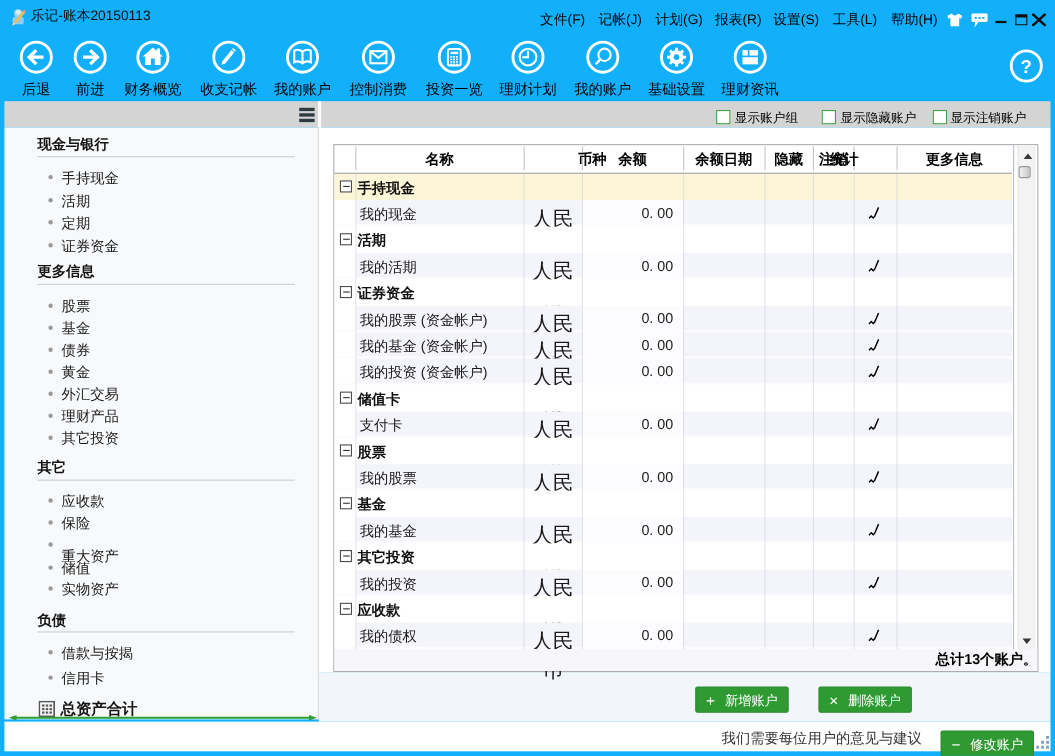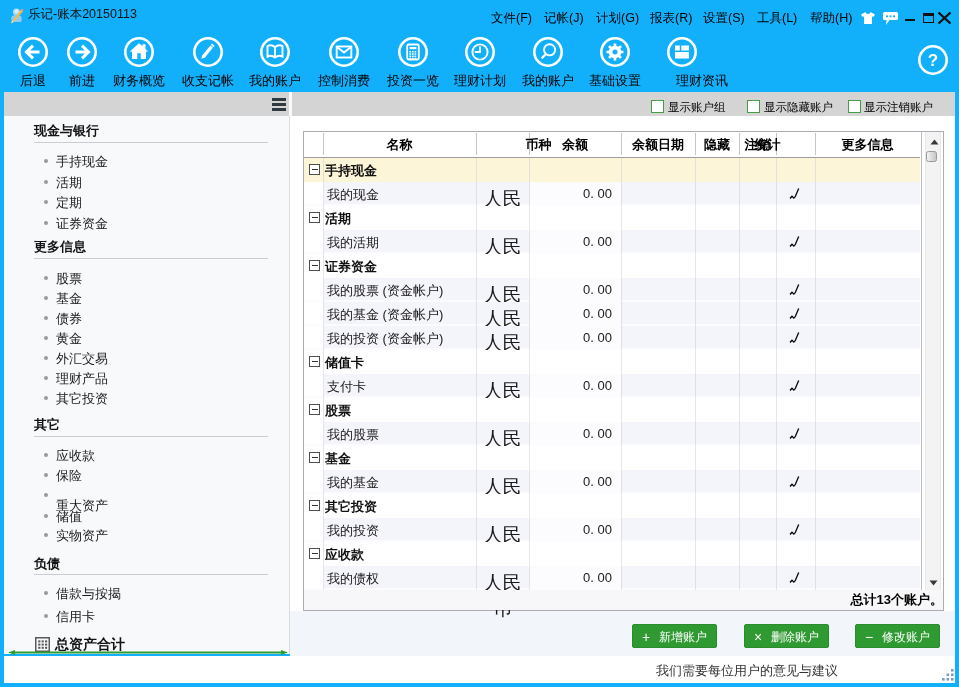--- a/index.html
+++ b/index.html
@@ -155,21 +155,21 @@
 <div class="abs tlabel" style="left:-7px;">后退</div>
 <div class="abs tlabel" style="left:42px;">前进</div>
 <div class="abs tlabel" style="left:99px;">财务概览</div>
 <div class="abs tlabel" style="left:168px;">收支记帐</div>
 <div class="abs tlabel" style="left:235px;">我的账户</div>
 <div class="abs tlabel" style="left:304px;">控制消费</div>
 <div class="abs tlabel" style="left:373px;">投资一览</div>
 <div class="abs tlabel" style="left:440px;">理财计划</div>
 <div class="abs tlabel" style="left:508px;">我的账户</div>
 <div class="abs tlabel" style="left:575px;">基础设置</div>
-<div class="abs tlabel" style="left:662px;">理财资讯</div>
+<div class="abs tlabel" style="left:642px;">理财资讯</div>
 
 <div class="abs" id="graybar"></div>
 <div class="abs" style="left:289px; top:92px; width:3px; height:24px; background:#FAFAFB;"></div>
 <div class="abs" style="left:272px; top:98px; width:14px;">
   <div style="height:2.5px; background:#2E3A40; margin-bottom:2.5px;"></div>
   <div style="height:2.5px; background:#2E3A40; margin-bottom:2.5px;"></div>
   <div style="height:2.5px; background:#2E3A40;"></div>
 </div>
 <div class="abs cb" style="left:651px;"></div>
 <div class="abs cbl" style="left:668px;">显示账户组</div>
@@ -394,21 +394,21 @@
   <div id="sthumb"></div>
   <svg style="position:absolute; left:2.5px; bottom:4px;" width="9" height="6" viewBox="0 0 9 6">
       <path d="M4.5 5.5 L8.5 0.5 L0.5 0.5 Z" fill="#383838"></path>
     </svg>
 </div>
 
 <div class="abs" style="left:304px; top:590px; width:639px; height:20px; background:#F7F7F9; font-size:13px; font-weight:bold; color:#000; text-align:right; padding-right:0px; line-height:19px;">总计13个账户。</div>
 
 <div class="abs gbtn" style="left:632px;"><span class="bsym">+</span>新增账户</div>
 <div class="abs gbtn" style="left:744px;"><span class="bsym">×</span>删除账户</div>
-<div class="abs gbtn" style="left:855px;"><span class="bsym">−</span>修改账户</div>
+<div class="abs gbtn" style="left:855px;margin-top:40px;"><span class="bsym">−</span>修改账户</div>
 
 <div class="abs" style="left:656px; top:661.5px; font-size:13px; color:#333;">我们需要每位用户的意见与建议</div>
 <svg class="abs" style="left:942px; top:669px;" width="13" height="13" viewBox="0 0 13 13">
     <g fill="#7E9CC0">
       <rect x="9" y="0" width="2.6" height="2.6"></rect>
       <rect x="4.5" y="4.5" width="2.6" height="2.6"></rect>
       <rect x="9" y="4.5" width="2.6" height="2.6"></rect>
       <rect x="0" y="9" width="2.6" height="2.6"></rect>
       <rect x="4.5" y="9" width="2.6" height="2.6"></rect>
       <rect x="9" y="9" width="2.6" height="2.6"></rect>

